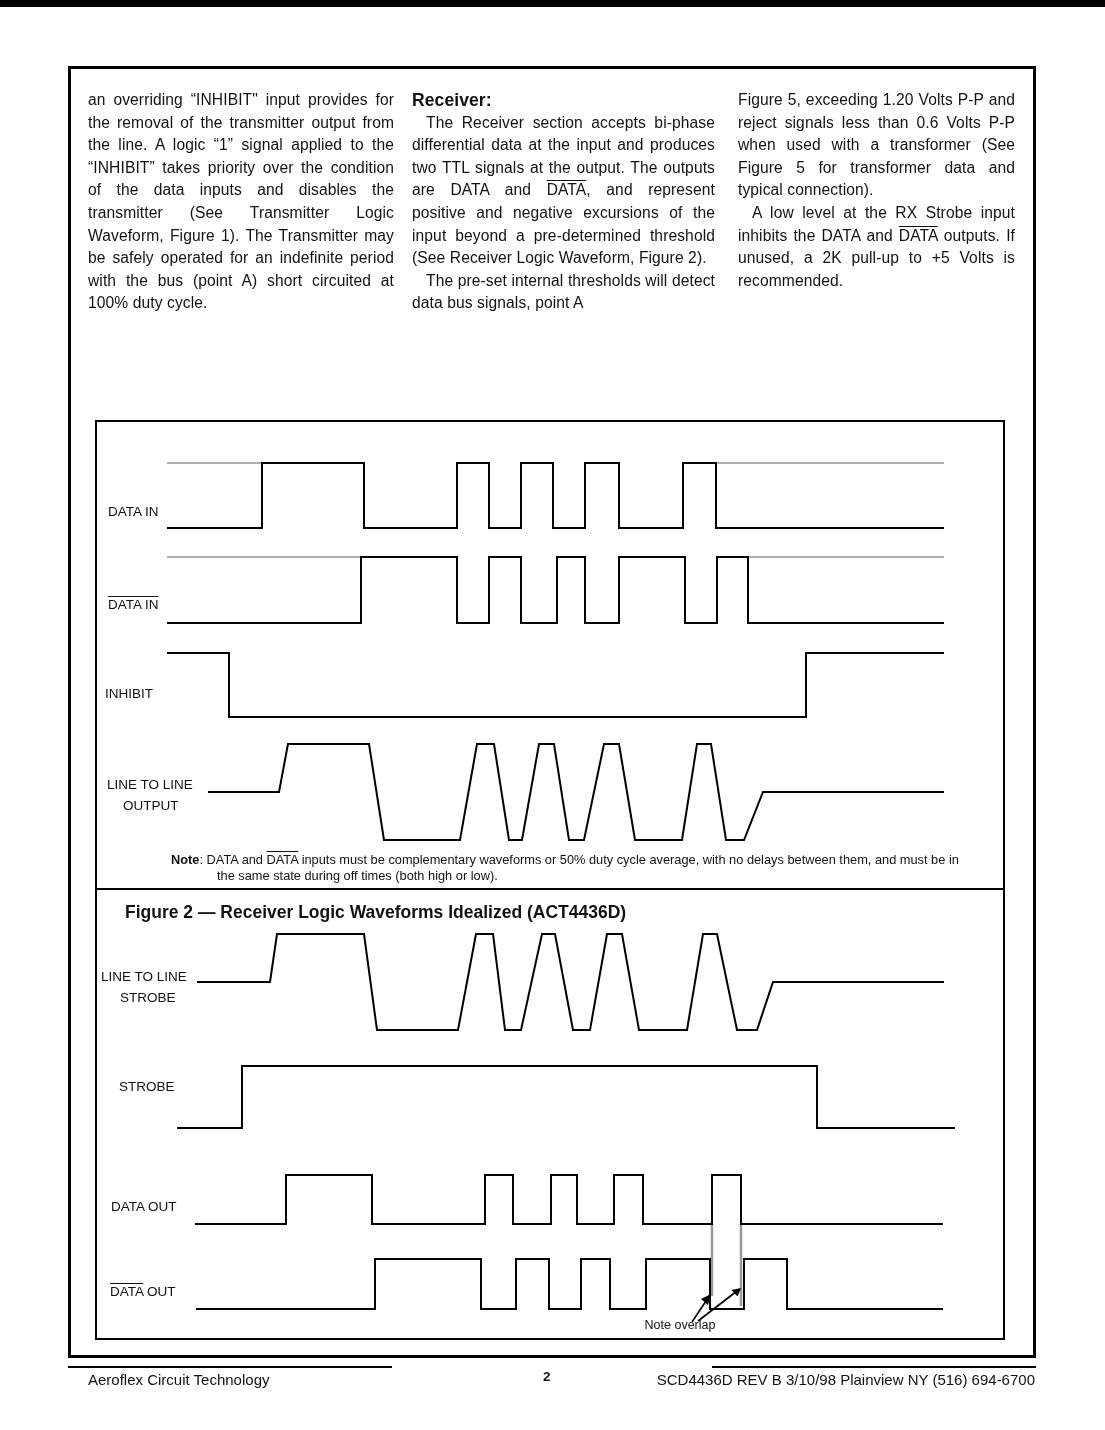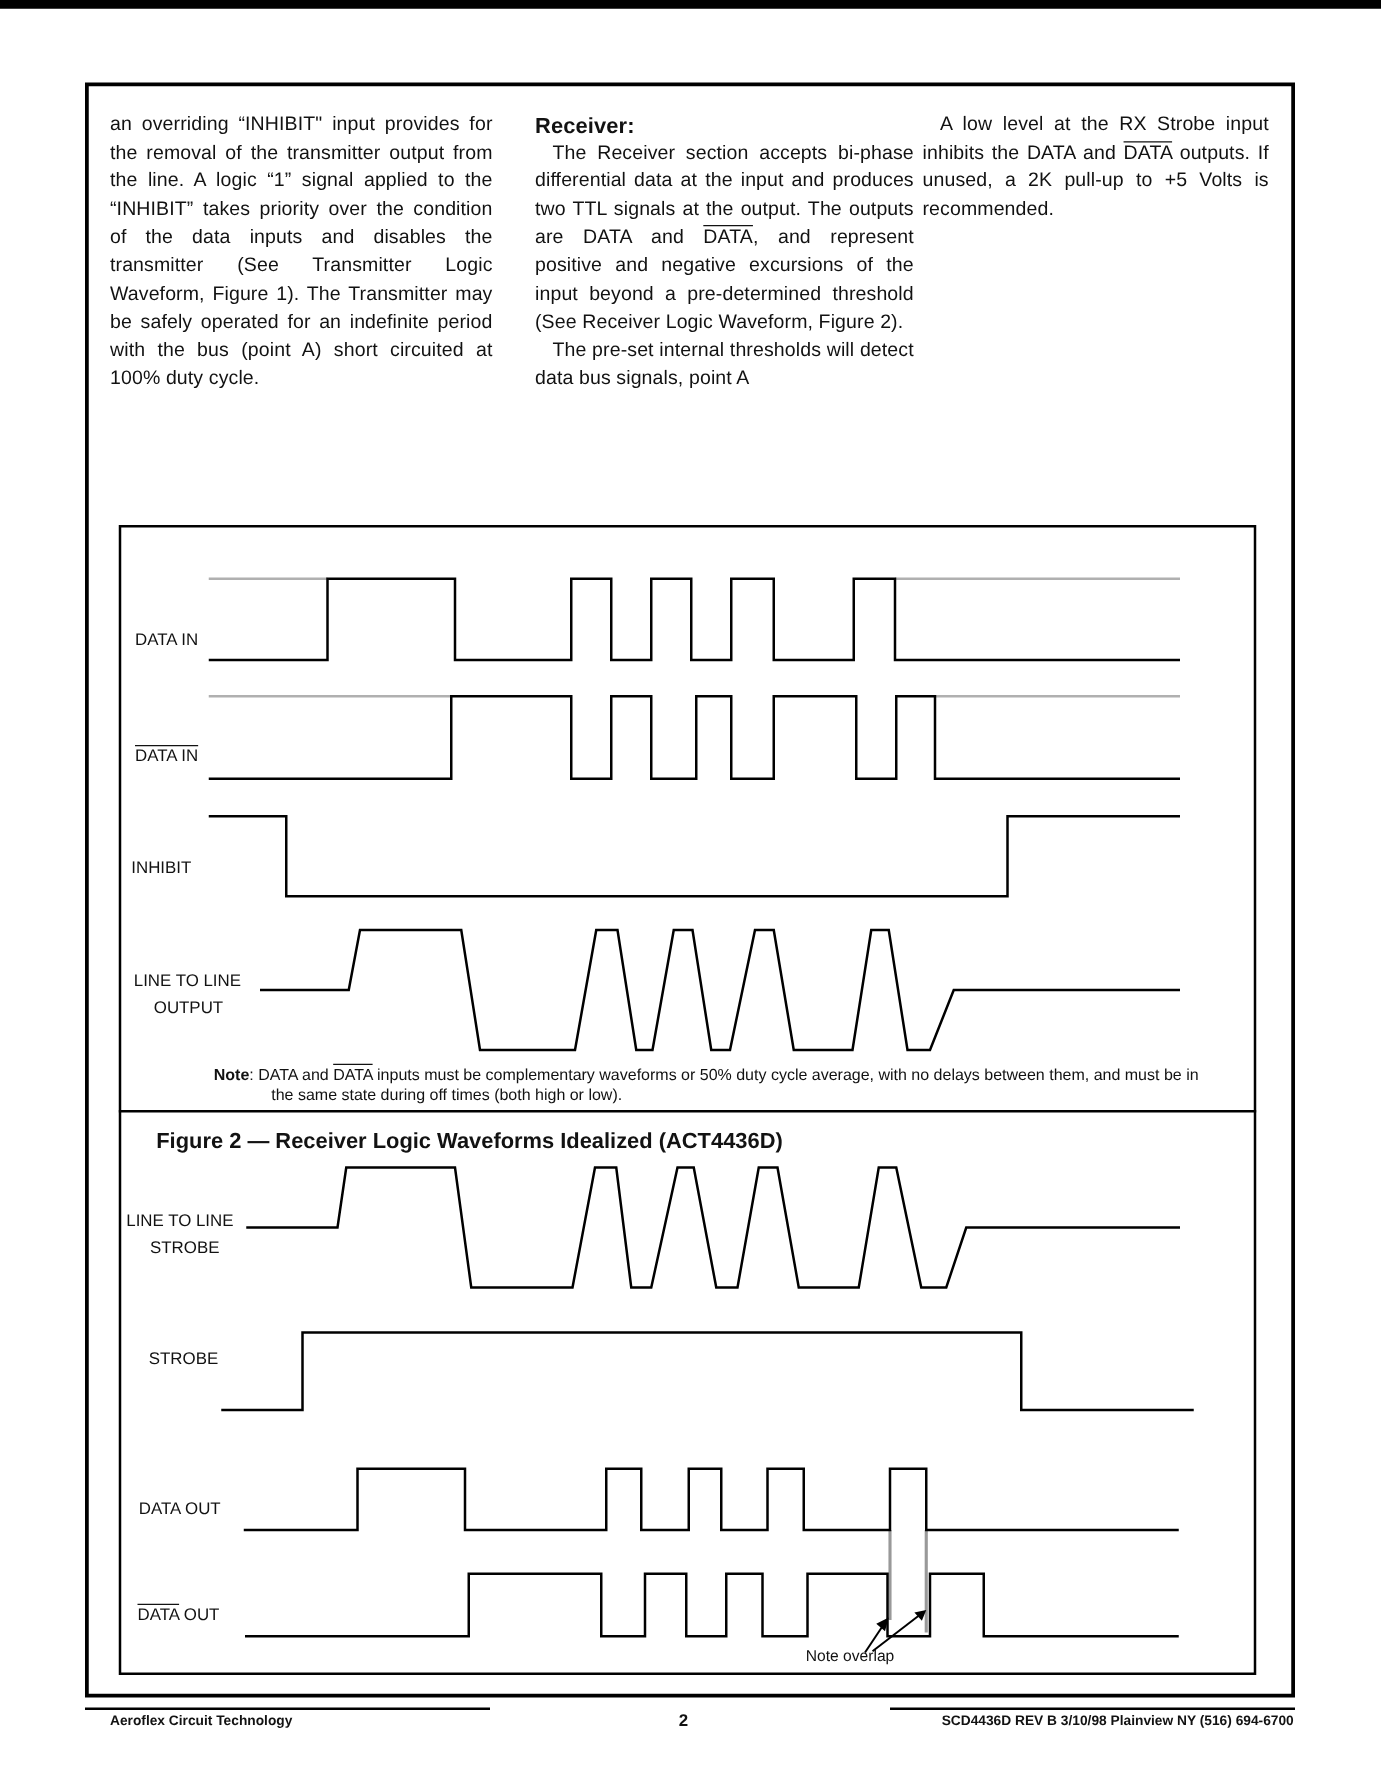--- a/index.html
+++ b/index.html
@@ -5,61 +5,62 @@
   html,body { margin:0; padding:0; background:#ffffff; }
   body { width:1105px; height:1430px; font-family:"Liberation Sans", sans-serif; color:#121212; }
   .page { position:relative; width:1105px; height:1430px; background:#fff; overflow:hidden; }
   .topbar { position:absolute; left:0; top:0; width:1105px; height:7px; background:#000; }
   .pageborder { position:absolute; left:68px; top:66px; width:968px; height:1292px;
                 border:3px solid #000; box-sizing:border-box; }
   
   .col { position:absolute; top:89px; font-size:15.6px; line-height:22.6px;
          text-align:justify; letter-spacing:0.1px; }
   .c1 { left:88px;  width:306px; }
-  .c2 { left:428px; width:303px; }
+  .c2 { left:412px; width:303px; }
   .c3 { left:738px; width:277px; }
   .colhead { font-weight:bold; font-size:17.5px; line-height:22.6px; text-align:left; }
   .col p { margin:0; }
   .ind { text-indent:14px; }
   .ov { text-decoration:overline; }
   .b { font-weight:bold; }
   
   .fig { position:absolute; left:95px; width:910px; border:2px solid #000;
          box-sizing:border-box; background:#fff; }
   .fig1 { top:420px; height:470px; }
   .fig2 { top:888px; height:452px; }
   .figtitle { position:absolute; left:28px; top:12px; font-weight:bold; font-size:17.5px; white-space:nowrap; }
   .fig svg { position:absolute; left:0; top:0; }
   .wlabel { position:absolute; font-size:13.5px; white-space:nowrap; }
   .note { position:absolute; left:74px; top:430px; width:745px; font-size:12.8px;
           line-height:15.5px; padding-left:46px; text-indent:-46px; text-align:left; }
   .overlapnote { position:absolute; left:528px; top:428px; width:110px; font-size:12.5px; text-align:center; }
   
   .rule { position:absolute; height:2px; background:#000; }
-  .foot { position:absolute; font-weight:bold; font-size:11px; white-space:nowrap; }
+  .foot { position:absolute; font-weight:normal; font-size:15px; white-space:nowrap; }
   .pagenum { position:absolute; font-weight:bold; font-size:13.5px; }
 </style>
 </head>
 <body>
 
 <div class="page">
   <div class="topbar"></div>
   <div class="pageborder"></div>
 
   <div class="col c1">
     <p>an overriding “INHIBIT" input provides for the removal of the transmitter output from the line. A logic “1” signal applied to the “INHIBIT” takes priority over the condition of the data inputs and disables the transmitter (See Transmitter Logic Waveform, Figure 1). The Transmitter may be safely operated for an indefinite period with the bus (point A) short circuited at 100% duty cycle.</p>
   </div>
 
   <div class="col c2">
     <div class="colhead">Receiver:</div>
     <p class="ind"><span>The Receiver section accepts bi-phase differential data at the input and produces two TTL signals at the output. The outputs are DATA and </span><span class="ov">DATA</span><span>, and represent positive and negative excursions of the input beyond a pre-determined threshold (See Receiver Logic Waveform, Figure 2).</span></p>
     <p class="ind">The pre-set internal thresholds will detect data bus signals, point A</p>
   </div>
 
   <div class="col c3">
+    <p>Figure 5, exceeding 1.20 Volts P-P and reject signals less than 0.6 Volts P-P when used with a transformer (See Figure 5 for transformer data and typical connection).</p>
     <p class="ind"><span>A low level at the RX Strobe input inhibits the DATA and </span><span class="ov">DATA</span><span> outputs. If unused, a 2K pull-up to +5 Volts is recommended.</span></p>
   </div>
 
   <div class="fig fig1">
 
     <svg width="906" height="466" viewBox="0 0 906 466">
 
       <g stroke="#b0b0b0" stroke-width="2">
         <line x1="70" y1="41" x2="165" y2="41"></line>
         <line x1="619" y1="41" x2="847" y2="41"></line>

